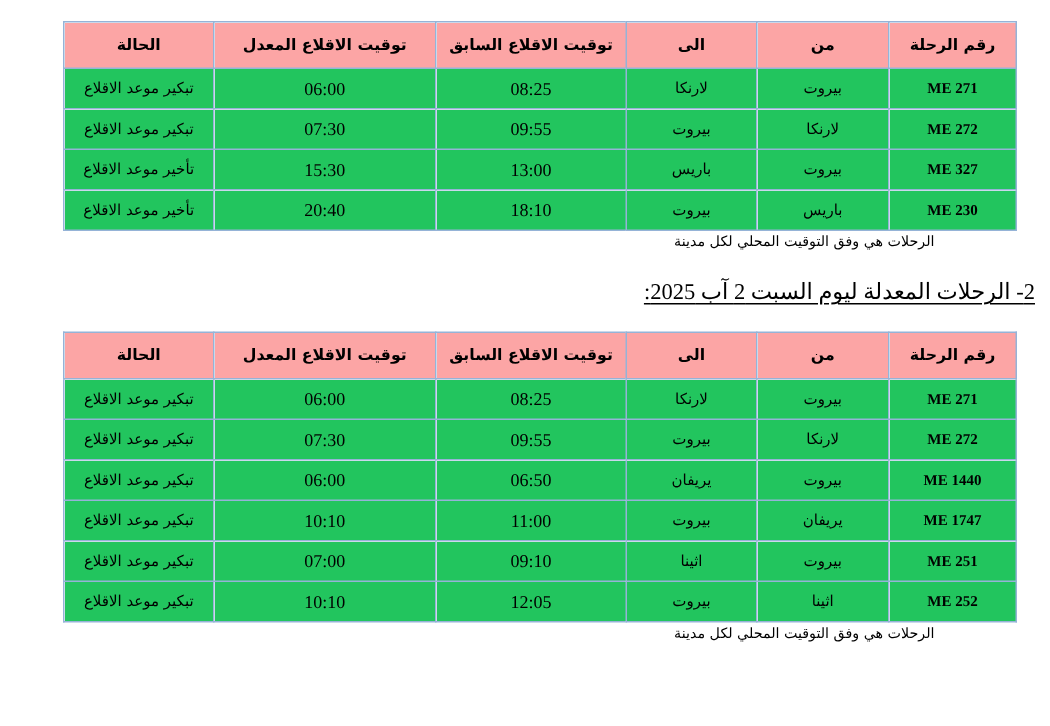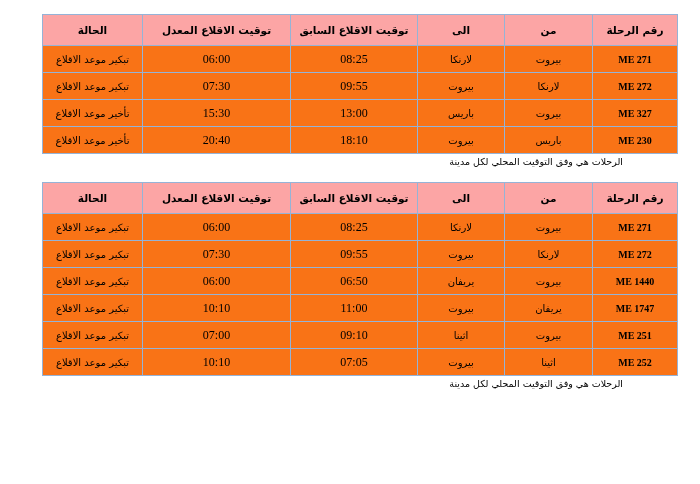--- a/index.html
+++ b/index.html
@@ -43,21 +43,21 @@
     padding:0 2px;
   }
   table.flights th {
     background:#fca5a5;
     font-family:"DejaVu Sans", sans-serif;
     font-weight:bold;
     font-size:10.5px;
     height:31px;
     color:#000000;
   }
-  table.flights td { height:27px; background:#f97316; }
+  table.flights td { height:27px; background:#22c55e; }
   td.c-flight {
     font-family:"Liberation Serif", serif;
     font-weight:bold;
     font-size:10px;
     direction:ltr;
   }
   td.c-time {
     font-family:"Liberation Serif", serif;
     font-size:12px;
     direction:ltr;
@@ -132,20 +132,21 @@
           <td class="c-city">بيروت</td>
           <td class="c-time">18:10</td>
           <td class="c-time">20:40</td>
           <td class="c-status">تأخير موعد الاقلاع</td>
         </tr>
       </tbody>
     </table>
 
   <div class="footnote">الرحلات هي وفق التوقيت المحلي لكل مدينة</div>
 
+  <div class="sec-title title2">2- الرحلات المعدلة ليوم السبت 2 آب 2025:</div>
 
   <table class="flights">
     <colgroup>
       <col style="width:85px">
         <col style="width:88px">
         <col style="width:87px">
       <col style="width:127px">
         <col style="width:148px">
         <col style="width:100px">
     </colgroup>
@@ -197,21 +198,21 @@
           <td class="c-city">بيروت</td>
           <td class="c-city">اثينا</td>
           <td class="c-time">09:10</td>
           <td class="c-time">07:00</td>
           <td class="c-status">تبكير موعد الاقلاع</td>
         </tr>
         <tr>
           <td class="c-flight">ME 252</td>
           <td class="c-city">اثينا</td>
           <td class="c-city">بيروت</td>
-          <td class="c-time">07:05</td>
+          <td class="c-time">12:05</td>
           <td class="c-time">10:10</td>
           <td class="c-status">تبكير موعد الاقلاع</td>
         </tr>
       </tbody>
     </table>
 
   <div class="footnote">الرحلات هي وفق التوقيت المحلي لكل مدينة</div>
 
 </div>
 

